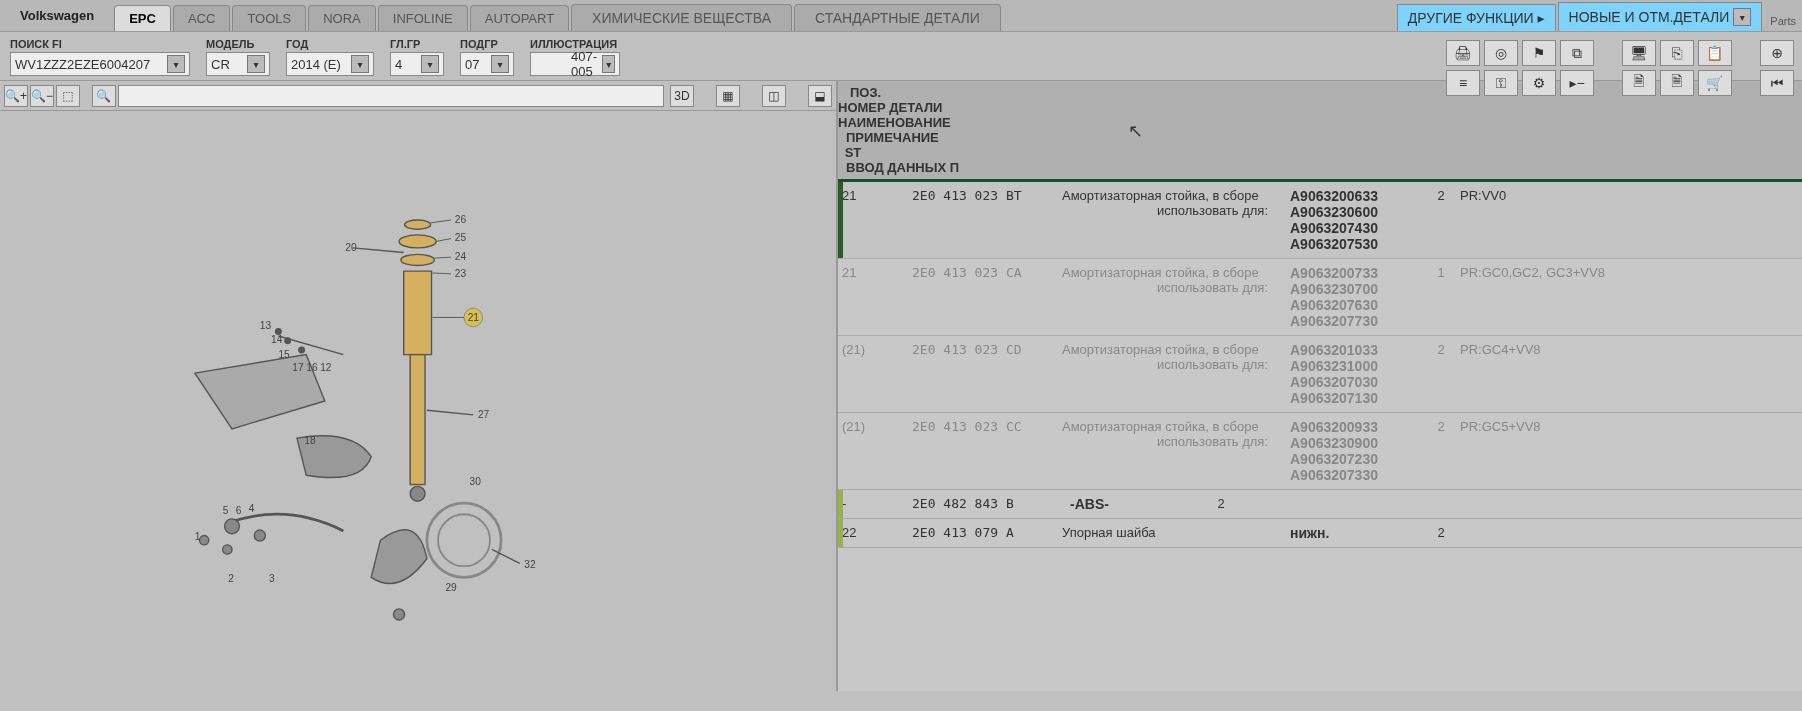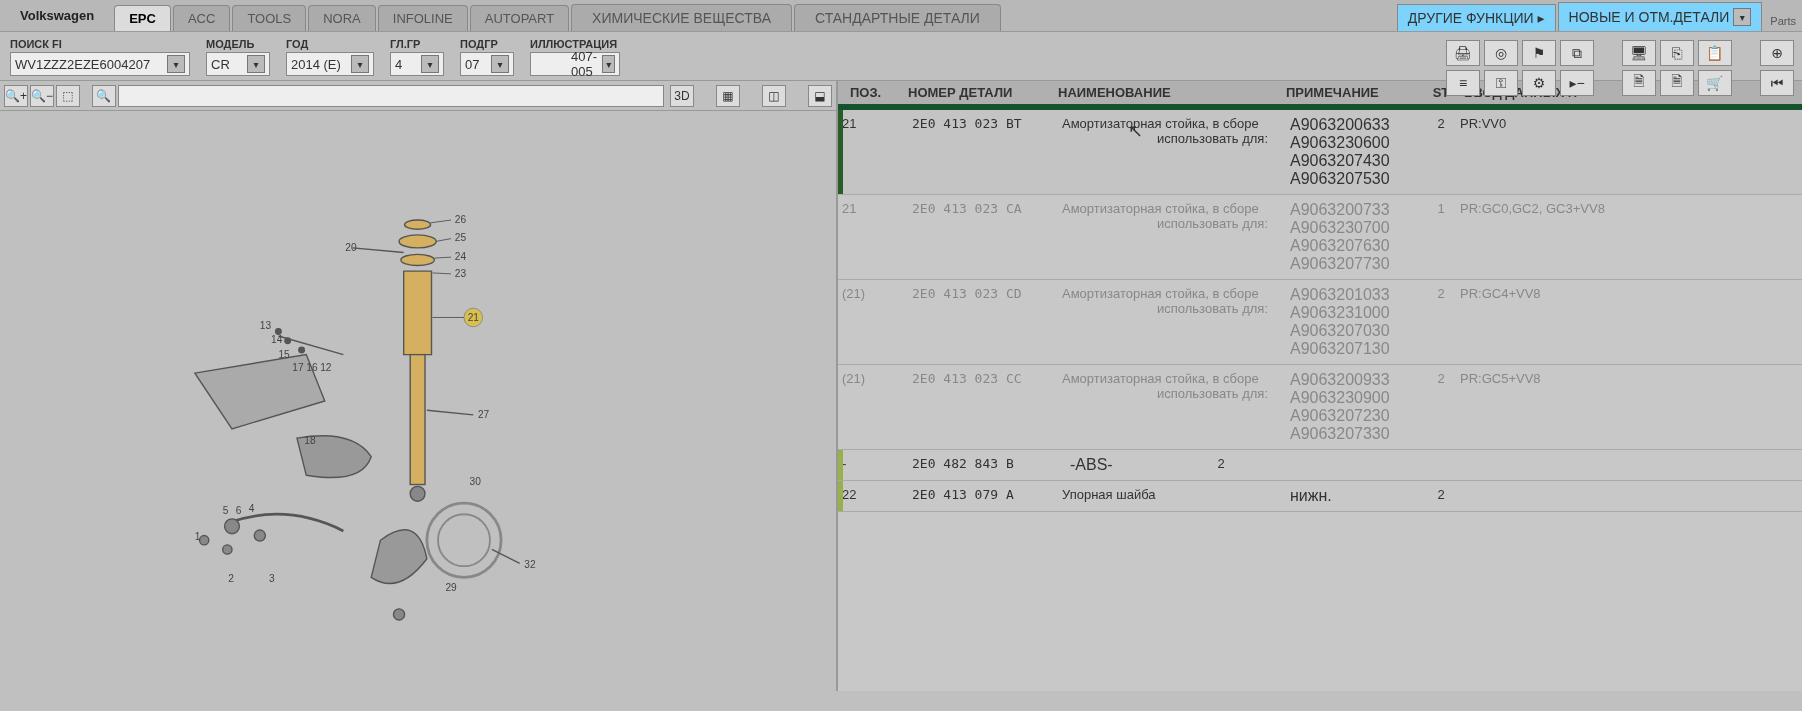--- a/index.html
+++ b/index.html
@@ -98,43 +98,43 @@
 }
 .zbtn { width: 24px; height: 22px; background: #ddd; border: 1px solid #888; display:flex;align-items:center;justify-content:center; cursor:pointer; font-size:12px;}
 .zinput { flex: 1; height: 22px; background: #eee; border: 1px solid #888; }
 .z-right { display: flex; gap: 22px; margin-left: 4px; }
 .diagram {
   flex: 1; display: flex; align-items: center; justify-content: center;
   background: #c0c0c0;
 }
 .diagram svg { width: 70%; height: 80%; }
 .table-header {
-  display: flex; background: #b0b0b0; border-bottom: 6px solid #14532d;
-  font-weight: bold; font-size: 13px; padding: 4px 0;
+  display: flex; background: #b0b0b0; border-bottom: 3px solid #14532d;
+  font-weight: bold; font-size: 13px; padding: 4px 0; flex-direction: column;
 }
 .col-pos { width: 70px; padding-left: 12px; }
 .col-part { width: 150px; }
 .col-name { width: 220px; }
 .col-note { width: 140px; margin-left: 8px; }
 .col-st { width: 30px; text-align: center; }
 .col-data { flex: 1; padding-left: 8px; }
 .table-row {
   display: flex; padding: 6px 0; border-bottom: 1px solid #aaa;
   font-size: 13px; align-items: flex-start; position: relative;
 }
 .table-row.selected { background: #c4c4c4; }
 .table-row.selected::before {
   content: ""; position: absolute; left: 0; top: 0; bottom: 0; width: 5px; background: #2a5c2a;
 }
 .table-row.green-bar::before {
   content: ""; position: absolute; left: 0; top: 0; bottom: 0; width: 5px; background: #9ab04a;
 }
 .table-row.faded { color: #888; }
 .row-cell { padding: 0 4px; }
-.note-lines { font-size: 16px; }
+.note-lines { font-size: 14px; font-weight: bold; }
 .cursor { position: absolute; top: 120px; left: 1128px; font-size: 18px; pointer-events: none; }
 </style>
 </head>
 <body>
 
 <div class="top-bar">
   <div class="brand">Volkswagen</div>
   <div class="tabs">
     <div class="tab active">EPC</div>
     <div class="tab">ACC</div>

